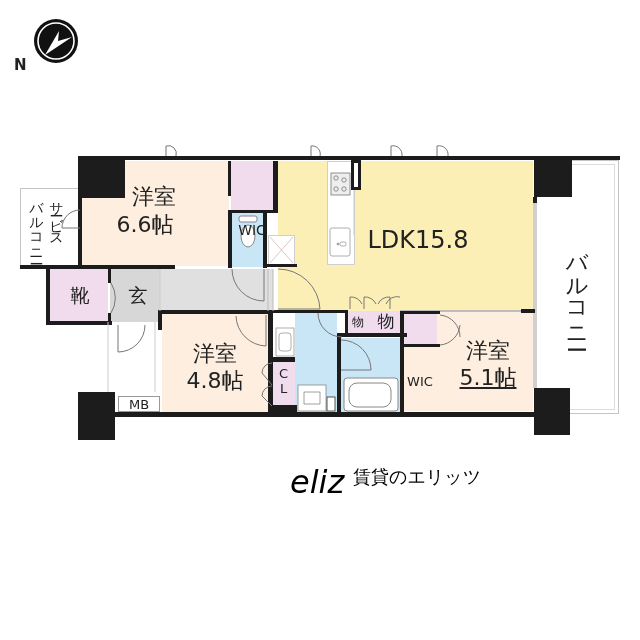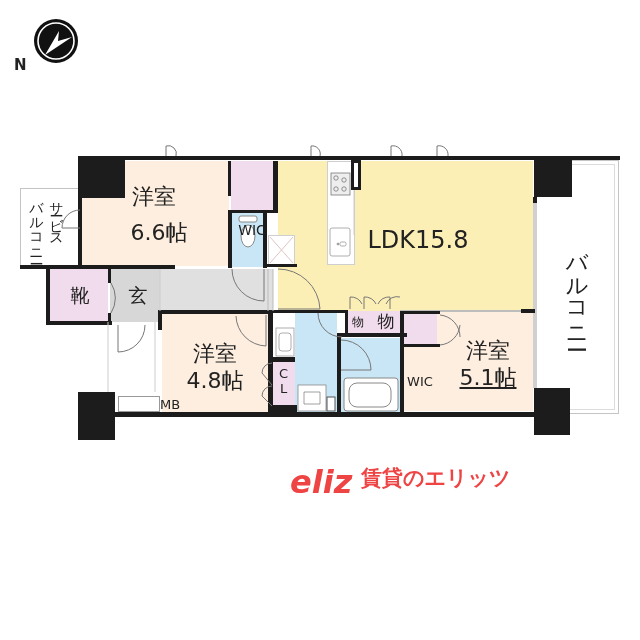--- a/index.html
+++ b/index.html
@@ -11,21 +11,21 @@
   .ldk { background:#fcefb6; }
   .pink { background:#f1dcee; }
   .blue { background:#c9e6f6; }
   .hall { background:#e0e0e0; }
   .entr { background:#d7d7d7; }
   .lbl { position:absolute; color:#222; text-align:center; white-space:nowrap; line-height:1; }
   .big { font-size:22px; }
   .mid { font-size:14px;margin-top:44px; }
   .vert { writing-mode:vertical-rl; text-orientation:upright; }
   svg.overlay { position:absolute; left:0; top:0; width:640px; height:640px; pointer-events:none; }
-  .wm { position:absolute; color:#ef4444; font-weight:bold; white-space:nowrap; line-height:1; }
+  .wm { position:absolute; color:#000000; font-weight:normal; white-space:nowrap; line-height:1; }
 </style>
 </head>
 <body>
 
 <div id="plan">
 
   <svg class="abs" style="left:30px;top:16px;width:56px;height:52px;" viewBox="30 16 56 52">
     <circle cx="56" cy="41" r="22" fill="#111"></circle>
     <circle cx="56" cy="41" r="18" fill="none" stroke="#fff" stroke-width="1.6"></circle>
     <polygon points="45,55 59,31 58,41 72,37" fill="#fff"></polygon>
@@ -203,31 +203,31 @@
       <rect x="344" y="378" width="54" height="33" rx="3"></rect>
       <rect x="349" y="383" width="42" height="24" rx="8"></rect>
     </g>
 
     <line x1="160" y1="269" x2="160" y2="311" stroke="#ccc" stroke-width="1"></line>
     <line x1="268" y1="269" x2="268" y2="311" stroke="#bbb" stroke-width="1"></line>
     <line x1="273" y1="269" x2="273" y2="311" stroke="#bbb" stroke-width="1"></line>
   </svg>
 
   <div class="lbl big" style="left:122px;top:186px;width:64px;">洋室</div>
-  <div class="lbl big" style="left:122px;top:214px;width:74px;margin-top:8px;">6.6帖</div>
+  <div class="lbl big" style="left:108px;top:214px;width:74px;">6.6帖</div>
   <div class="lbl mid" style="left:231px;top:179px;width:42px;">WIC</div>
   <div class="lbl" style="left:358px;top:228px;width:120px;font-size:24px;">LDK15.8</div>
   <div class="lbl" style="left:66px;top:286px;width:28px;font-size:19px;">靴</div>
   <div class="lbl" style="left:124px;top:286px;width:28px;font-size:19px;">玄</div>
   <div class="lbl big" style="left:183px;top:343px;width:64px;">洋室</div>
   <div class="lbl big" style="left:178px;top:370px;width:74px;">4.8帖</div>
   <div class="lbl vert" style="left:277px;top:366px;font-size:13px;">CL</div>
-  <div class="lbl" style="left:118px;top:398px;width:42px;font-size:13px;padding-left:31px;">MB</div>
+  <div class="lbl" style="left:118px;top:398px;width:42px;font-size:13px;">MB</div>
   <div class="lbl" style="left:348px;top:316px;width:20px;font-size:12px;">物</div>
   <div class="lbl" style="left:372px;top:313px;width:28px;font-size:17px;">物</div>
   <div class="lbl mid" style="left:403px;top:331px;width:34px;font-size:13px;">WIC</div>
   <div class="lbl big" style="left:456px;top:340px;width:64px;">洋室</div>
   <div class="lbl big" style="left:451px;top:367px;width:74px;text-decoration:underline;">5.1帖</div>
 
   <div class="wm" style="left:290px;top:466px;font-size:32px;font-style:italic;">eliz</div>
-  <div class="wm" style="left:361px;top:468px;font-size:21px;">賃貸のエリッツ</div>
+  <div class="wm" style="left:353px;top:468px;font-size:18px;">賃貸のエリッツ</div>
 
 </div>
 
 </body></html>

